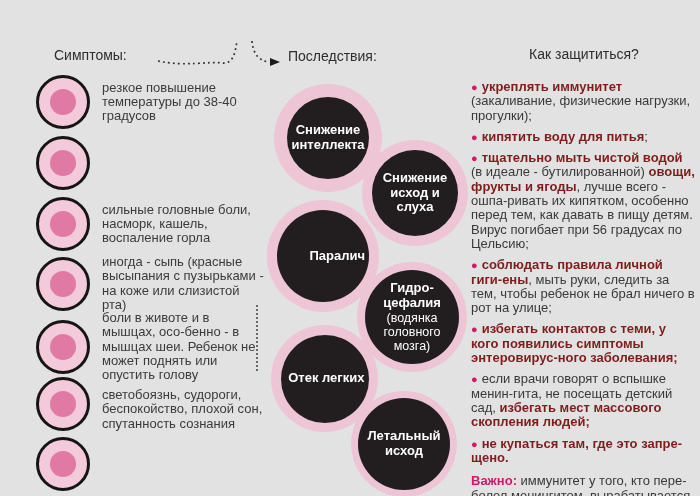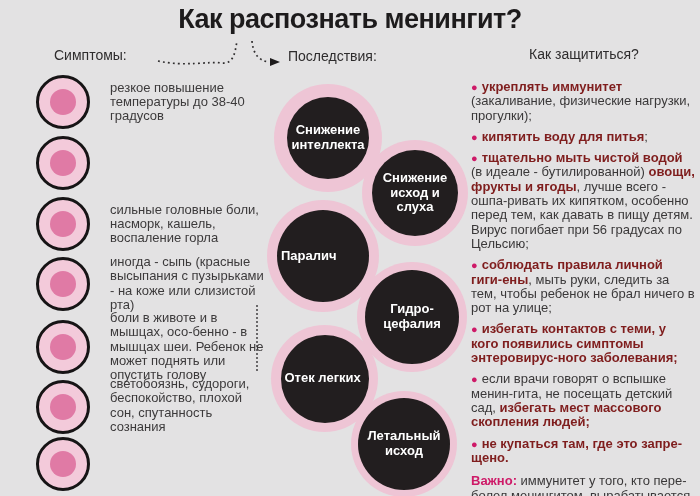--- a/index.html
+++ b/index.html
@@ -15,36 +15,36 @@
   }
   .col-header{position:absolute;font-size:14px;color:#2e2c2d;}
   #symptoms-header{left:54px;top:47px;}
   #consequences-header{left:288px;top:48px;}
   #protection-header{left:472px;top:46px;width:224px;text-align:center;}
   
   .connector-svg{position:absolute;top:0;left:0;pointer-events:none;}
   .v-dotted{position:absolute;left:256px;top:305px;height:66px;width:0;
     border-left:2px dotted #6a686a;}
   
-  .symptom{position:absolute;left:36px;display:flex;align-items:center;gap:20px;width:230px;}
+  .symptom{position:absolute;left:36px;display:flex;align-items:center;gap:12px;width:230px;}
   .s-circle{
     flex:0 0 48px;width:48px;height:48px;border-radius:50%;
     border:3px solid #161415;background:#f3cada;
     display:flex;align-items:center;justify-content:center;
   }
   .s-dot{width:26px;height:26px;border-radius:50%;background:#e07aa5;}
   .s-text{font-size:13px;line-height:1.1;color:#3c3a3b;width:190px;}
   
   .conseq{
     position:absolute;border-radius:50%;background:#eec5d5;
     display:flex;align-items:center;justify-content:center;
   }
   .c-dark{
     border-radius:50%;background:#221e1f;color:#fff;
-    display:flex;flex-direction:column;align-items:flex-start;justify-content:center;
+    display:flex;flex-direction:column;align-items:flex-end;justify-content:center;
     text-align:center;padding:4px;box-sizing:border-box;
   }
   .c-bold{font-size:13px;font-weight:bold;line-height:1.12;}
   .c-note{font-size:12.5px;line-height:1.12;margin-top:1px;}
   .pos1{left:274px;top:84px;width:108px;height:108px;}  .pos1 .c-dark{width:82px;height:82px;}
   .pos2{left:362px;top:140px;width:106px;height:106px;} .pos2 .c-dark{width:86px;height:86px;}
   .pos3{left:267px;top:200px;width:112px;height:112px;} .pos3 .c-dark{width:92px;height:92px;}
   .pos4{left:357px;top:262px;width:110px;height:110px;} .pos4 .c-dark{width:94px;height:94px;}
   .pos5{left:271px;top:325px;width:107px;height:107px;} .pos5 .c-dark{width:88px;height:88px;}
   .pos6{left:351px;top:391px;width:106px;height:106px;} .pos6 .c-dark{width:92px;height:92px;}
@@ -54,21 +54,20 @@
   .p-item b{color:#7f1d1d;}
   .p-dot{color:#ce1a68;font-size:11px;margin-right:4px;}
   .p-important{font-size:13px;line-height:1.12;margin-top:9px;color:#3a3839;}
   .p-important .imp-label{font-weight:bold;color:#ce1a68;}
 </style>
 </head>
 <body>
 
 <div id="poster">
 
-  <div class="main-title">Как распознать менингит?</div>
 
   <svg class="connector-svg" width="700" height="80">
     <path d="M158,61 C185,67 208,61 222,63 C234,64 235,52 237,41" fill="none" stroke="#2f2d2e" stroke-width="1.7" stroke-dasharray="1.8 3.2"></path>
     <path d="M252,41 C253,53 258,60 268,62" fill="none" stroke="#2f2d2e" stroke-width="1.7" stroke-dasharray="1.8 3.2"></path>
     <polygon points="270,58 280,62 270,66" fill="#1d1b1c"></polygon>
   </svg>
   <div class="v-dotted"></div>
 
   <div class="col-header" id="symptoms-header">Симптомы:</div>
   <div class="col-header" id="consequences-header">Последствия:</div>
@@ -128,20 +127,21 @@
         </div>
       </div>
       <div class="conseq pos3">
         <div class="c-dark">
           <div class="c-bold">Паралич</div>
         </div>
       </div>
       <div class="conseq pos4">
         <div class="c-dark">
           <div class="c-bold">Гидро-цефалия</div>
+          <div class="c-note">(водянка головного мозга)</div>
         </div>
       </div>
       <div class="conseq pos5">
         <div class="c-dark">
           <div class="c-bold">Отек легких</div>
         </div>
       </div>
       <div class="conseq pos6">
         <div class="c-dark">
           <div class="c-bold">Летальный исход</div>

